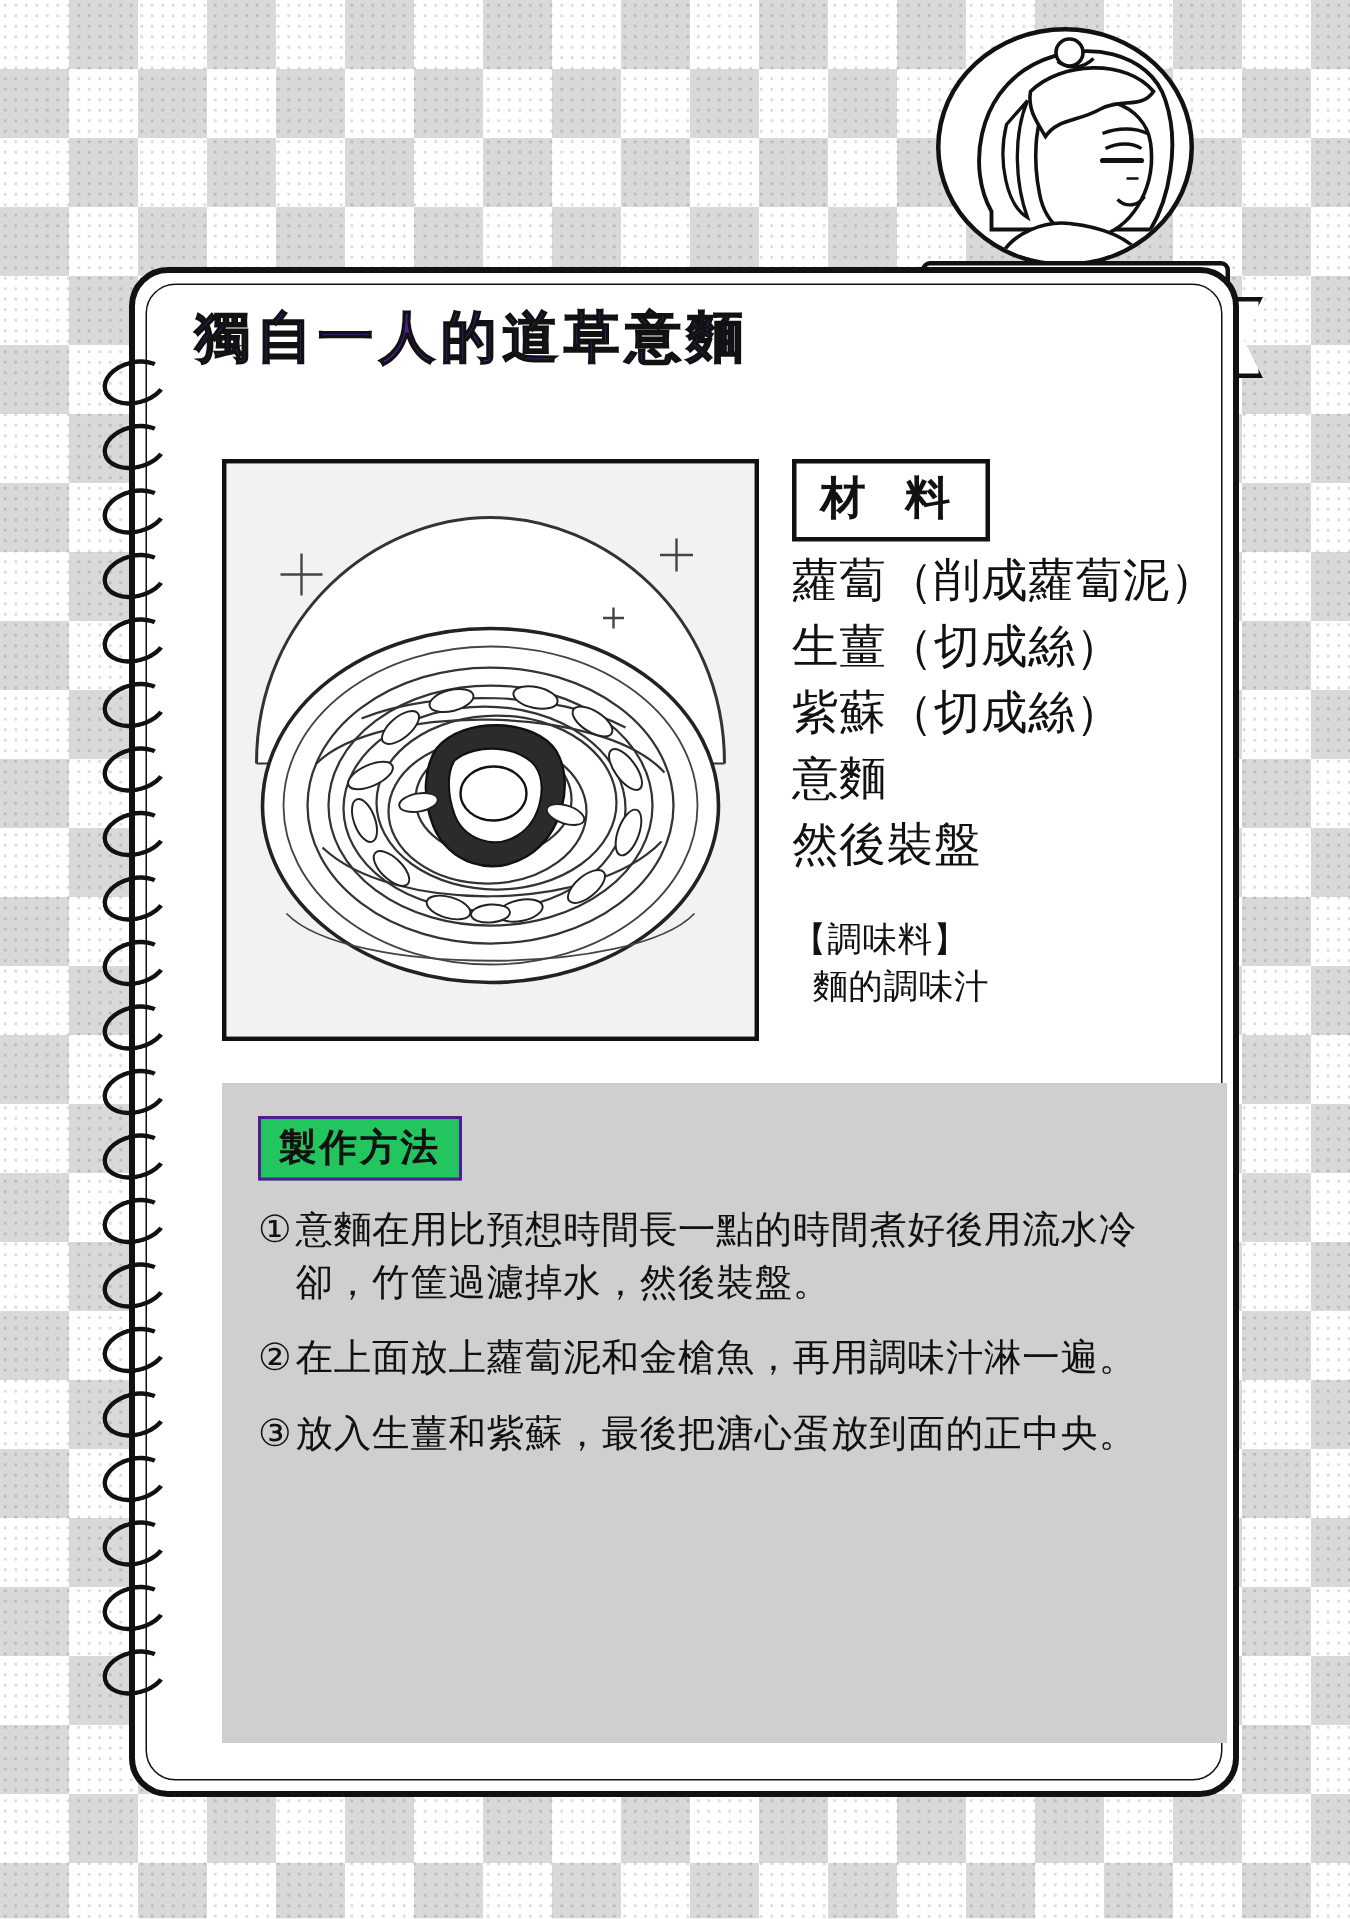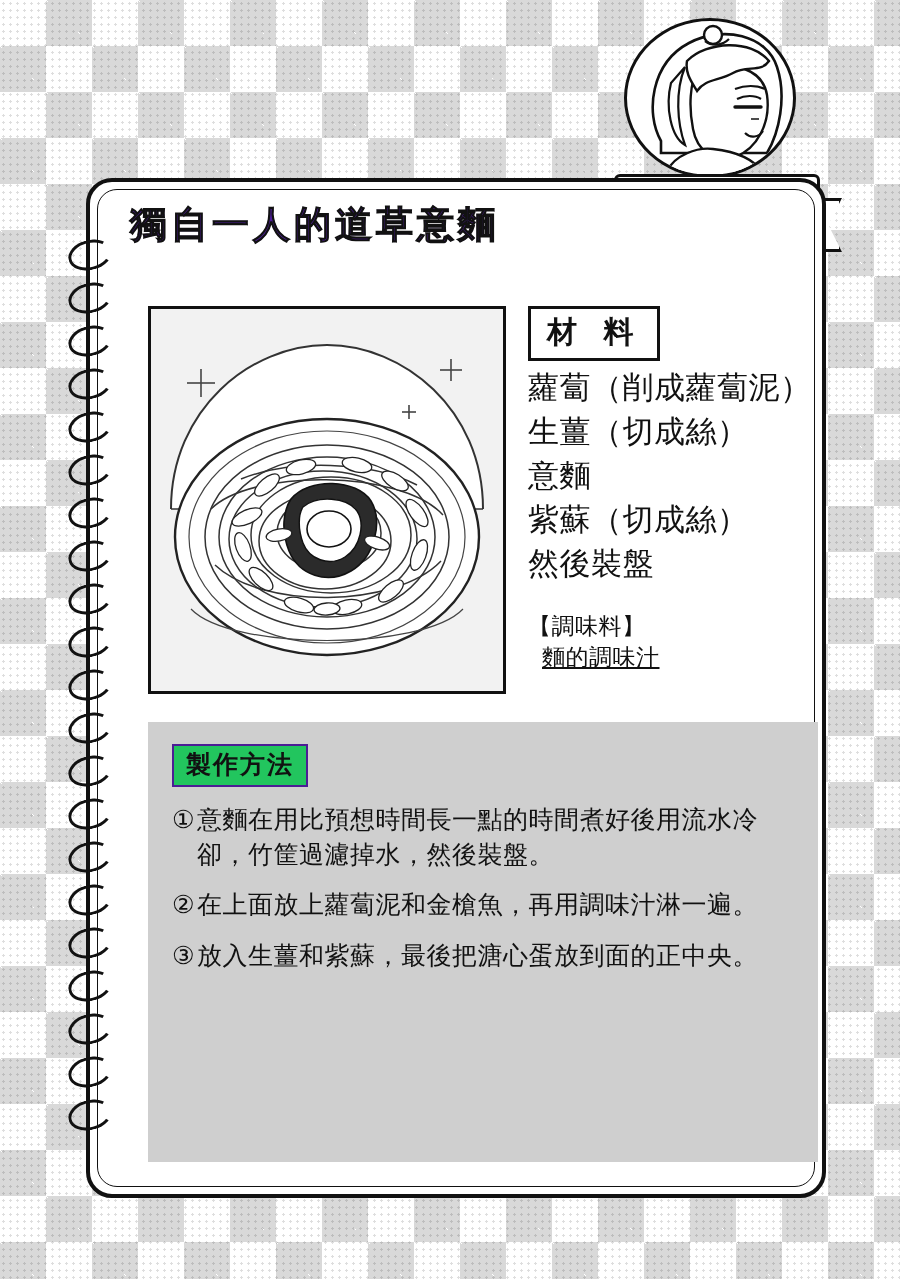--- a/index.html
+++ b/index.html
@@ -209,21 +209,20 @@
     margin-top: 26px;
     font-size: 23px;
     color: #111;
     letter-spacing: 0.5px;
   }
   .season-item {
     font-size: 23px;
     color: #111;
     padding-left: 14px;
     letter-spacing: 0.5px;
-    text-decoration: underline;
   }
 
   
   .method {
     position: absolute;
     left: 148px;
     top: 722px;
     width: 670px;
     height: 440px;
     background: #cfcfcf;
@@ -390,22 +389,22 @@
 
     <rect x="0" y="0" width="352" height="382" fill="none"></rect>
   </svg>
 </div>
 
 <div class="ingredients">
   <div class="ing-head">材 料</div>
   <div class="ing-list">
     <div class="ing-item">蘿蔔（削成蘿蔔泥）</div>
     <div class="ing-item">生薑（切成絲）</div>
+    <div class="ing-item">紫蘇（切成絲）</div>
     <div class="ing-item">意麵</div>
-    <div class="ing-item">紫蘇（切成絲）</div>
     <div class="ing-item">然後裝盤</div>
   </div>
   <div class="season-head">【調味料】</div>
   <div class="season-item">麵的調味汁</div>
 </div>
 
 <div class="method">
   <div class="method-head">製作方法</div>
 
   <div class="step">

